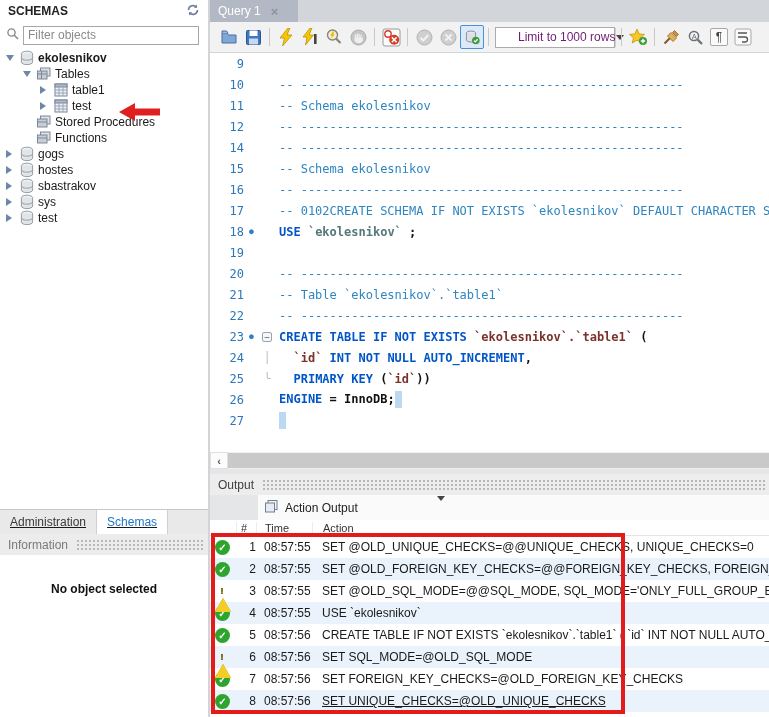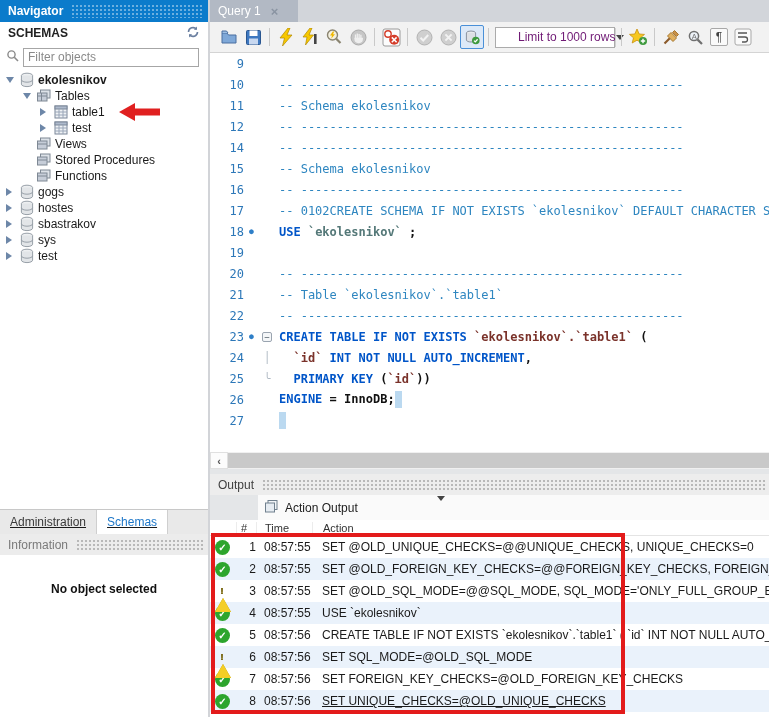--- a/index.html
+++ b/index.html
@@ -101,24 +101,20 @@
   .st-ok { width:15px; height:15px; border-radius:50%; background:#2DA52D; display:inline-flex; align-items:center; justify-content:center; color:#FFF; font-size:10px; font-weight:bold; margin-left:5px; }
   .st-warn { width:0; height:0; border-left:8px solid transparent; border-right:8px solid transparent; border-bottom:14px solid #F4CE26; position:relative; margin-left:5px; filter:drop-shadow(0 0 0.5px #A98E00); }
   .st-warn::after { content:"!"; position:absolute; left:-2.5px; top:2px; font-size:9px; font-weight:bold; color:#5A4A00; }
 </style>
 </head>
 <body>
 
 <div id="app">
 
   <div id="sidebar">
-    <div id="nav-titlebar">
-      <span class="cap">Navigator</span>
-      <span class="fill dots-light"></span>
-    </div>
     <div id="schemas-row">
       <span>SCHEMAS</span>
       <span class="fill"></span>
       <span>
         <svg width="14" height="14" viewBox="0 0 14 14">
             <path d="M2.5 7a4.5 4.5 0 0 1 8-2.7" fill="none" stroke="#6A7FA0" stroke-width="1.6"></path>
             <path d="M11 1.5v3.2H7.8z" fill="#6A7FA0"></path>
             <path d="M11.5 7a4.5 4.5 0 0 1-8 2.7" fill="none" stroke="#6A7FA0" stroke-width="1.6"></path>
             <path d="M3 12.5V9.3h3.2z" fill="#6A7FA0"></path>
           </svg>
@@ -177,31 +173,20 @@
             <svg width="16" height="16" viewBox="0 0 16 16">
               <rect x="2" y="2" width="12" height="12" fill="#EFF2F5" stroke="#7A8698"></rect>
               <rect x="2" y="2" width="12" height="3" fill="#AEBACC" stroke="#7A8698"></rect>
               <line x1="2" y1="8" x2="14" y2="8" stroke="#9AA6B8"></line>
               <line x1="2" y1="11" x2="14" y2="11" stroke="#9AA6B8"></line>
               <line x1="6" y1="5" x2="6" y2="14" stroke="#9AA6B8"></line>
               <line x1="10" y1="5" x2="10" y2="14" stroke="#9AA6B8"></line>
             </svg>
           </span>
           <span class="tlabel">test</span>
-        </div>
-        <div class="tree-row" style="padding-left: 23px;">
-          <span class="exp exp-none"></span>
-          <span class="ticon">
-            <svg width="16" height="16" viewBox="0 0 16 16">
-              <rect x="4.5" y="2" width="9.5" height="8" fill="#DDE2E8" stroke="#7E8894"></rect>
-              <rect x="1.5" y="5" width="9.5" height="8" fill="#C6CDD8" stroke="#7E8894"></rect>
-              <line x1="1.5" y1="8" x2="11" y2="8" stroke="#7E8894"></line>
-            </svg>
-          </span>
-          <span class="tlabel">Views</span>
         </div>
         <div class="tree-row" style="padding-left: 23px;">
           <span class="exp exp-none"></span>
           <span class="ticon">
             <svg width="16" height="16" viewBox="0 0 16 16">
               <rect x="4.5" y="2" width="9.5" height="8" fill="#DDE2E8" stroke="#7E8894"></rect>
               <rect x="1.5" y="5" width="9.5" height="8" fill="#C6CDD8" stroke="#7E8894"></rect>
               <line x1="1.5" y1="8" x2="11" y2="8" stroke="#7E8894"></line>
             </svg>
           </span>

